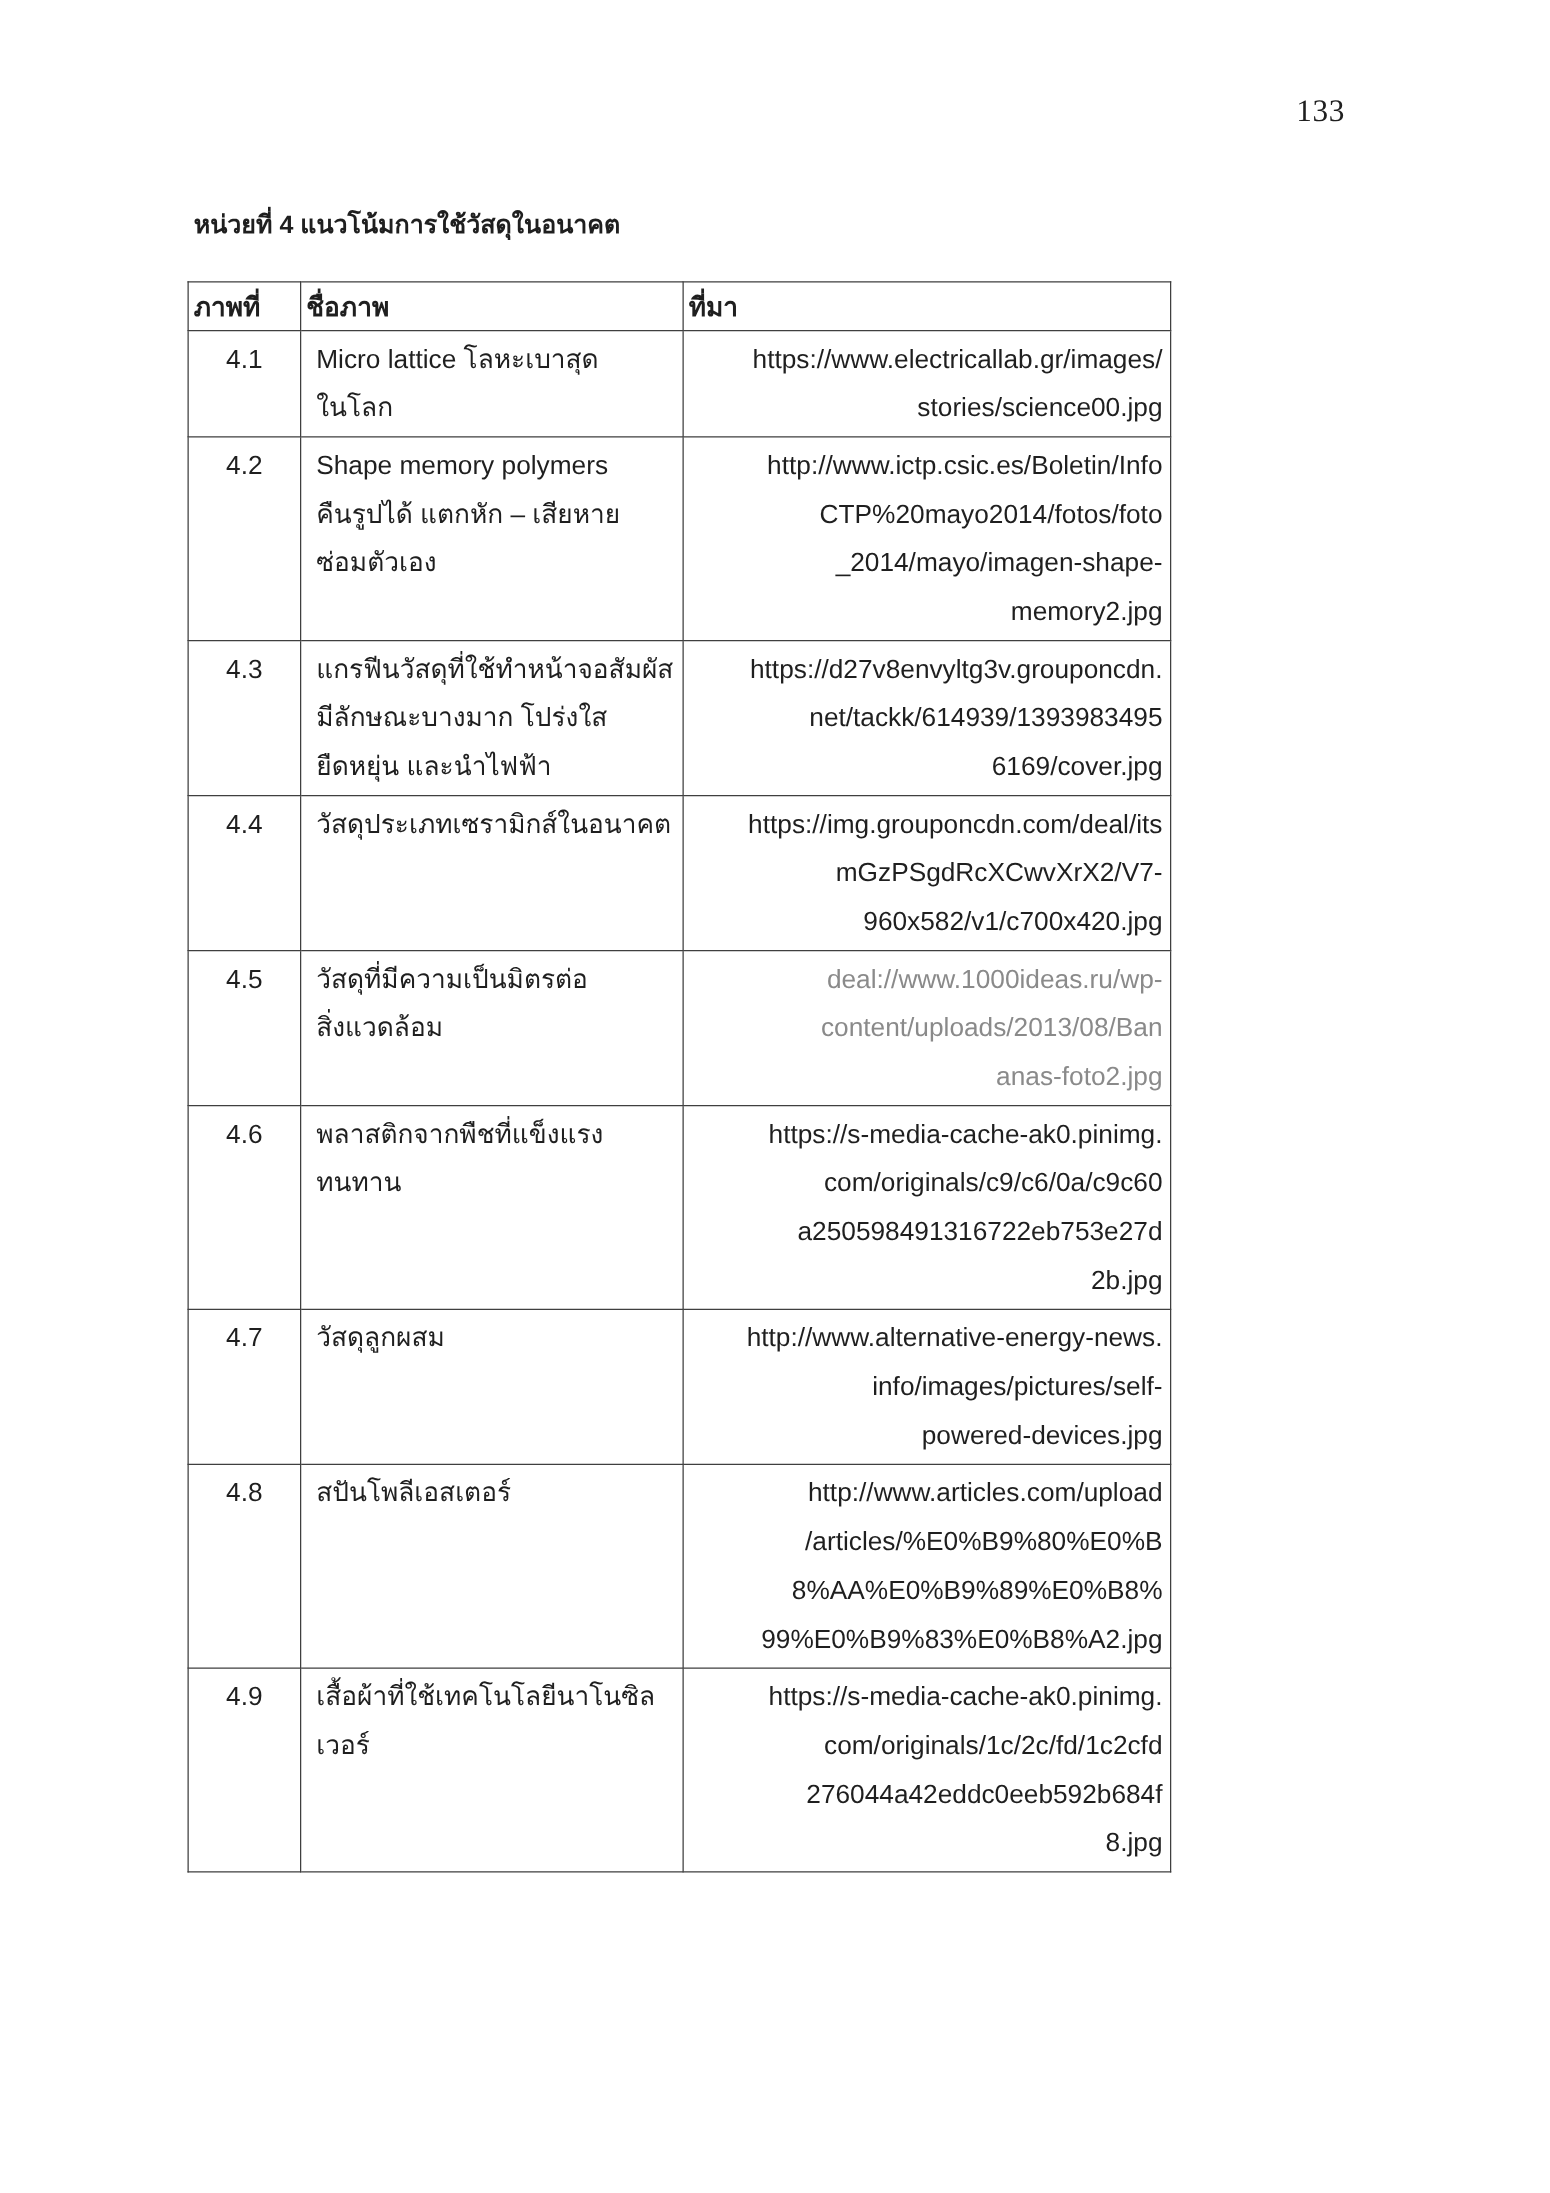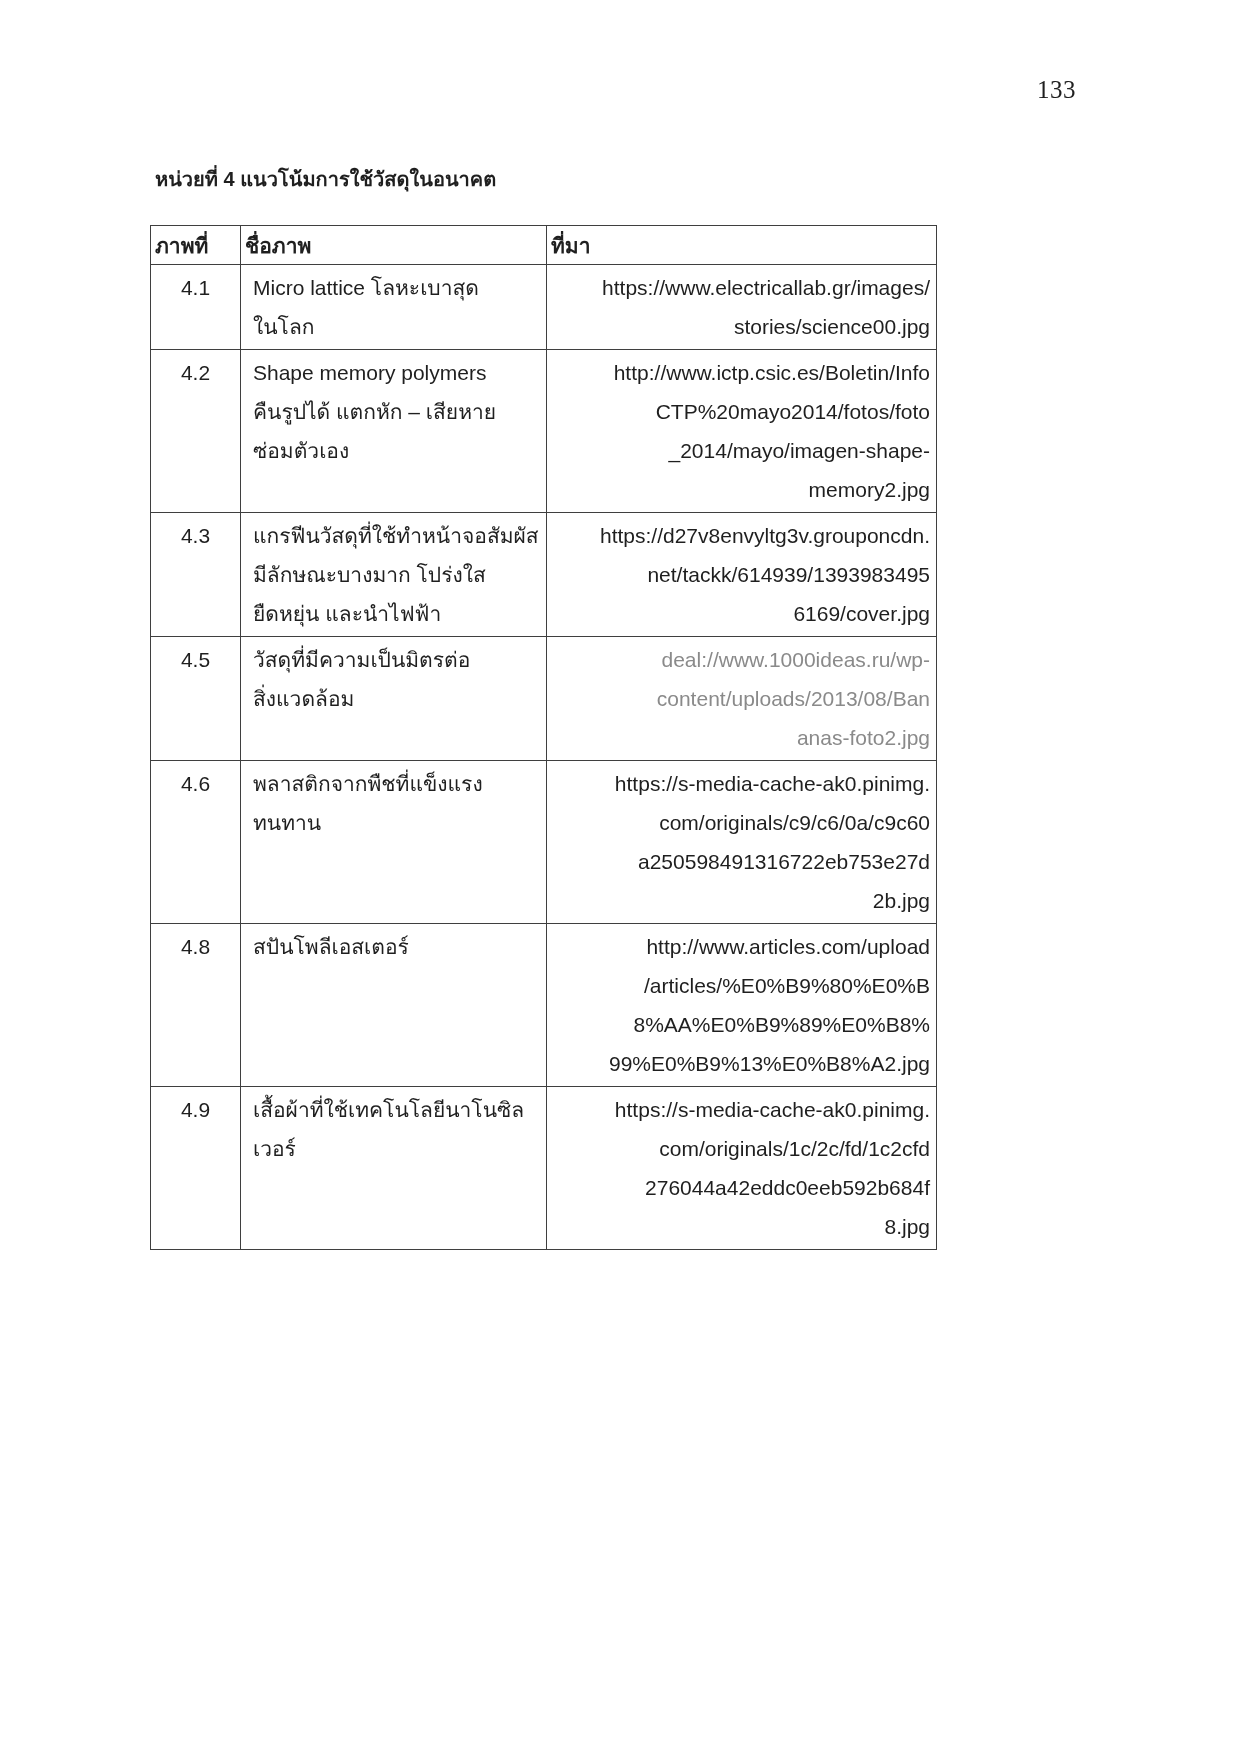--- a/index.html
+++ b/index.html
@@ -131,20 +131,33 @@
             <div class="text-line">มีลักษณะบางมาก โปร่งใส</div>
             <div class="text-line">ยืดหยุ่น และนำไฟฟ้า</div>
           </td>
     <td class="col-src">
             <div class="text-line">https://d27v8envyltg3v.grouponcdn.</div>
             <div class="text-line">net/tackk/614939/1393983495</div>
             <div class="text-line">6169/cover.jpg</div>
           </td>
   </tr>
 
+  <tr>
+    <td class="col-no">
+            <div class="text-line">4.4</div>
+          </td>
+    <td class="col-name">
+            <div class="text-line">วัสดุประเภทเซรามิกส์ในอนาคต</div>
+          </td>
+    <td class="col-src">
+            <div class="text-line">https://img.grouponcdn.com/deal/its</div>
+            <div class="text-line">mGzPSgdRcXCwvXrX2/V7-</div>
+            <div class="text-line">960x582/v1/c700x420.jpg</div>
+          </td>
+  </tr>
 
   <tr>
     <td class="col-no">
             <div class="text-line">4.5</div>
           </td>
     <td class="col-name">
             <div class="text-line">วัสดุที่มีความเป็นมิตรต่อ</div>
             <div class="text-line">สิ่งแวดล้อม</div>
           </td>
     <td class="col-src" style="color: rgb(138, 138, 138);">
@@ -163,33 +176,46 @@
             <div class="text-line">ทนทาน</div>
           </td>
     <td class="col-src">
             <div class="text-line">https://s-media-cache-ak0.pinimg.</div>
             <div class="text-line">com/originals/c9/c6/0a/c9c60</div>
             <div class="text-line">a250598491316722eb753e27d</div>
             <div class="text-line">2b.jpg</div>
           </td>
   </tr>
 
+  <tr>
+    <td class="col-no">
+            <div class="text-line">4.7</div>
+          </td>
+    <td class="col-name">
+            <div class="text-line">วัสดุลูกผสม</div>
+          </td>
+    <td class="col-src">
+            <div class="text-line">http://www.alternative-energy-news.</div>
+            <div class="text-line">info/images/pictures/self-</div>
+            <div class="text-line">powered-devices.jpg</div>
+          </td>
+  </tr>
 
   <tr>
     <td class="col-no">
             <div class="text-line">4.8</div>
           </td>
     <td class="col-name">
             <div class="text-line">สปันโพลีเอสเตอร์</div>
           </td>
     <td class="col-src">
             <div class="text-line">http://www.articles.com/upload</div>
             <div class="text-line">/articles/%E0%B9%80%E0%B</div>
             <div class="text-line">8%AA%E0%B9%89%E0%B8%</div>
-            <div class="text-line">99%E0%B9%13%E0%B8%A2.jpg</div>
+            <div class="text-line">99%E0%B9%83%E0%B8%A2.jpg</div>
           </td>
   </tr>
 
   <tr>
     <td class="col-no">
             <div class="text-line">4.9</div>
           </td>
     <td class="col-name">
             <div class="text-line">เสื้อผ้าที่ใช้เทคโนโลยีนาโนซิล</div>
             <div class="text-line">เวอร์</div>

